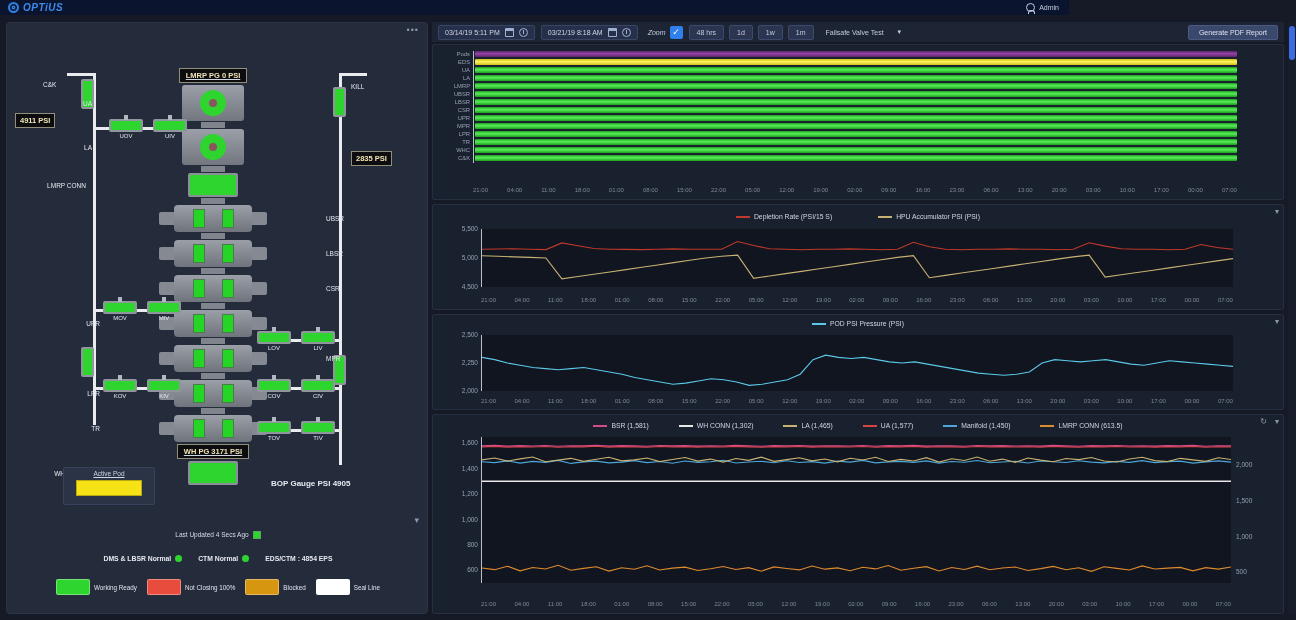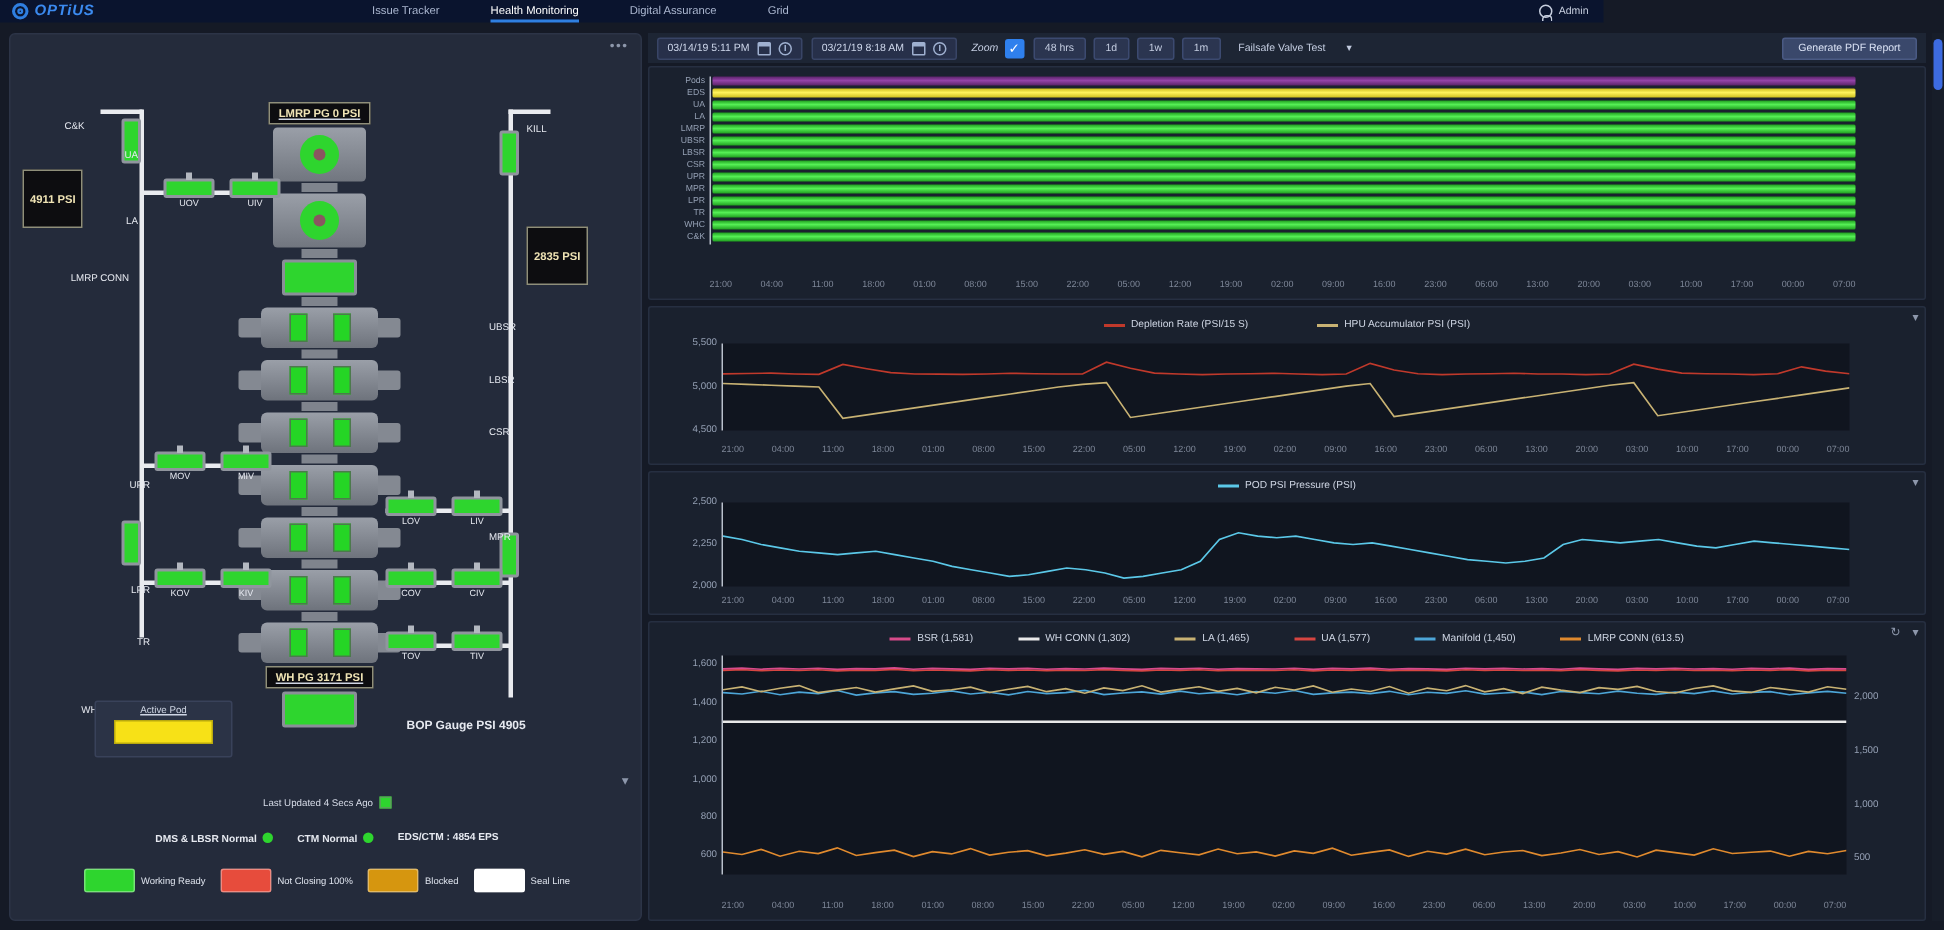--- a/index.html
+++ b/index.html
@@ -24,21 +24,21 @@
     border:1px solid #c6cede; border-bottom:none; border-radius:3px 3px 0 0; }
   #nav-user span { font-size:7px; color:#c6cede; }
 
   
   #left-panel { position:absolute; left:6px; top:22px; width:422px; height:592px;
     background:#242b3b; border-radius:4px; border:1px solid #2c3447; }
   #panel-menu { position:absolute; right:8px; top:2px; font-size:9px; color:#8d97ab; letter-spacing:1px; cursor:pointer; }
   #panel-collapse { position:absolute; right:8px; top:492px; font-size:9px; color:#8d97ab; cursor:pointer; }
   .pipe { position:absolute; background:#e9ebef; }
   .gauge-box { position:absolute; background:#0d0d10; border:1px solid #8f8f7a; color:#efe3b4;
-    font-size:7.5px; font-weight:bold; text-align:center; padding:14px 4px; white-space:nowrap; }
+    font-size:7.5px; font-weight:bold; text-align:center; padding:2px 4px; white-space:nowrap; }
   .sch-label { position:absolute; font-size:6.5px; color:#e6e9f0; white-space:nowrap; }
   #stack { position:absolute; left:96px; top:44px; width:220px; display:flex;
     flex-direction:column; align-items:center; }
   .stack-row { display:flex; align-items:center; justify-content:center; position:relative; margin:1px 0;text-decoration:underline; }
   .stack-row .side-label { position:absolute; font-size:6.5px; color:#e6e9f0; white-space:nowrap; }
   .stack-row .side-label.left { right:152px; text-align:right; }
   .stack-row .side-label.right { left:152px; }
   .neck { width:24px; height:6px; background:#7f848d; margin:0 auto; }
   .annular { width:62px; height:36px; background:linear-gradient(180deg,#9a9fa8,#71767f);
     border-radius:3px; display:flex; align-items:center; justify-content:center; }
@@ -121,26 +121,20 @@
 </head>
 <body>
 
 <div id="root">
 
   <div id="topnav">
     <div id="logo">
       <div class="logo-dot"></div>
       <span class="logo-text">OPTiUS</span>
     </div>
-    <div id="nav-tabs">
-        <div class="tab">Issue Tracker</div>
-        <div class="tab active">Health Monitoring</div>
-        <div class="tab">Digital Assurance</div>
-        <div class="tab">Grid</div>
-      </div>
     <div id="nav-user">
       <div class="user-ico"></div>
       <span>Admin</span>
     </div>
   </div>
 
   <div id="left-panel">
     <div id="panel-menu">•••</div>
     <div id="panel-collapse">▾</div>
     <div id="pipes">

